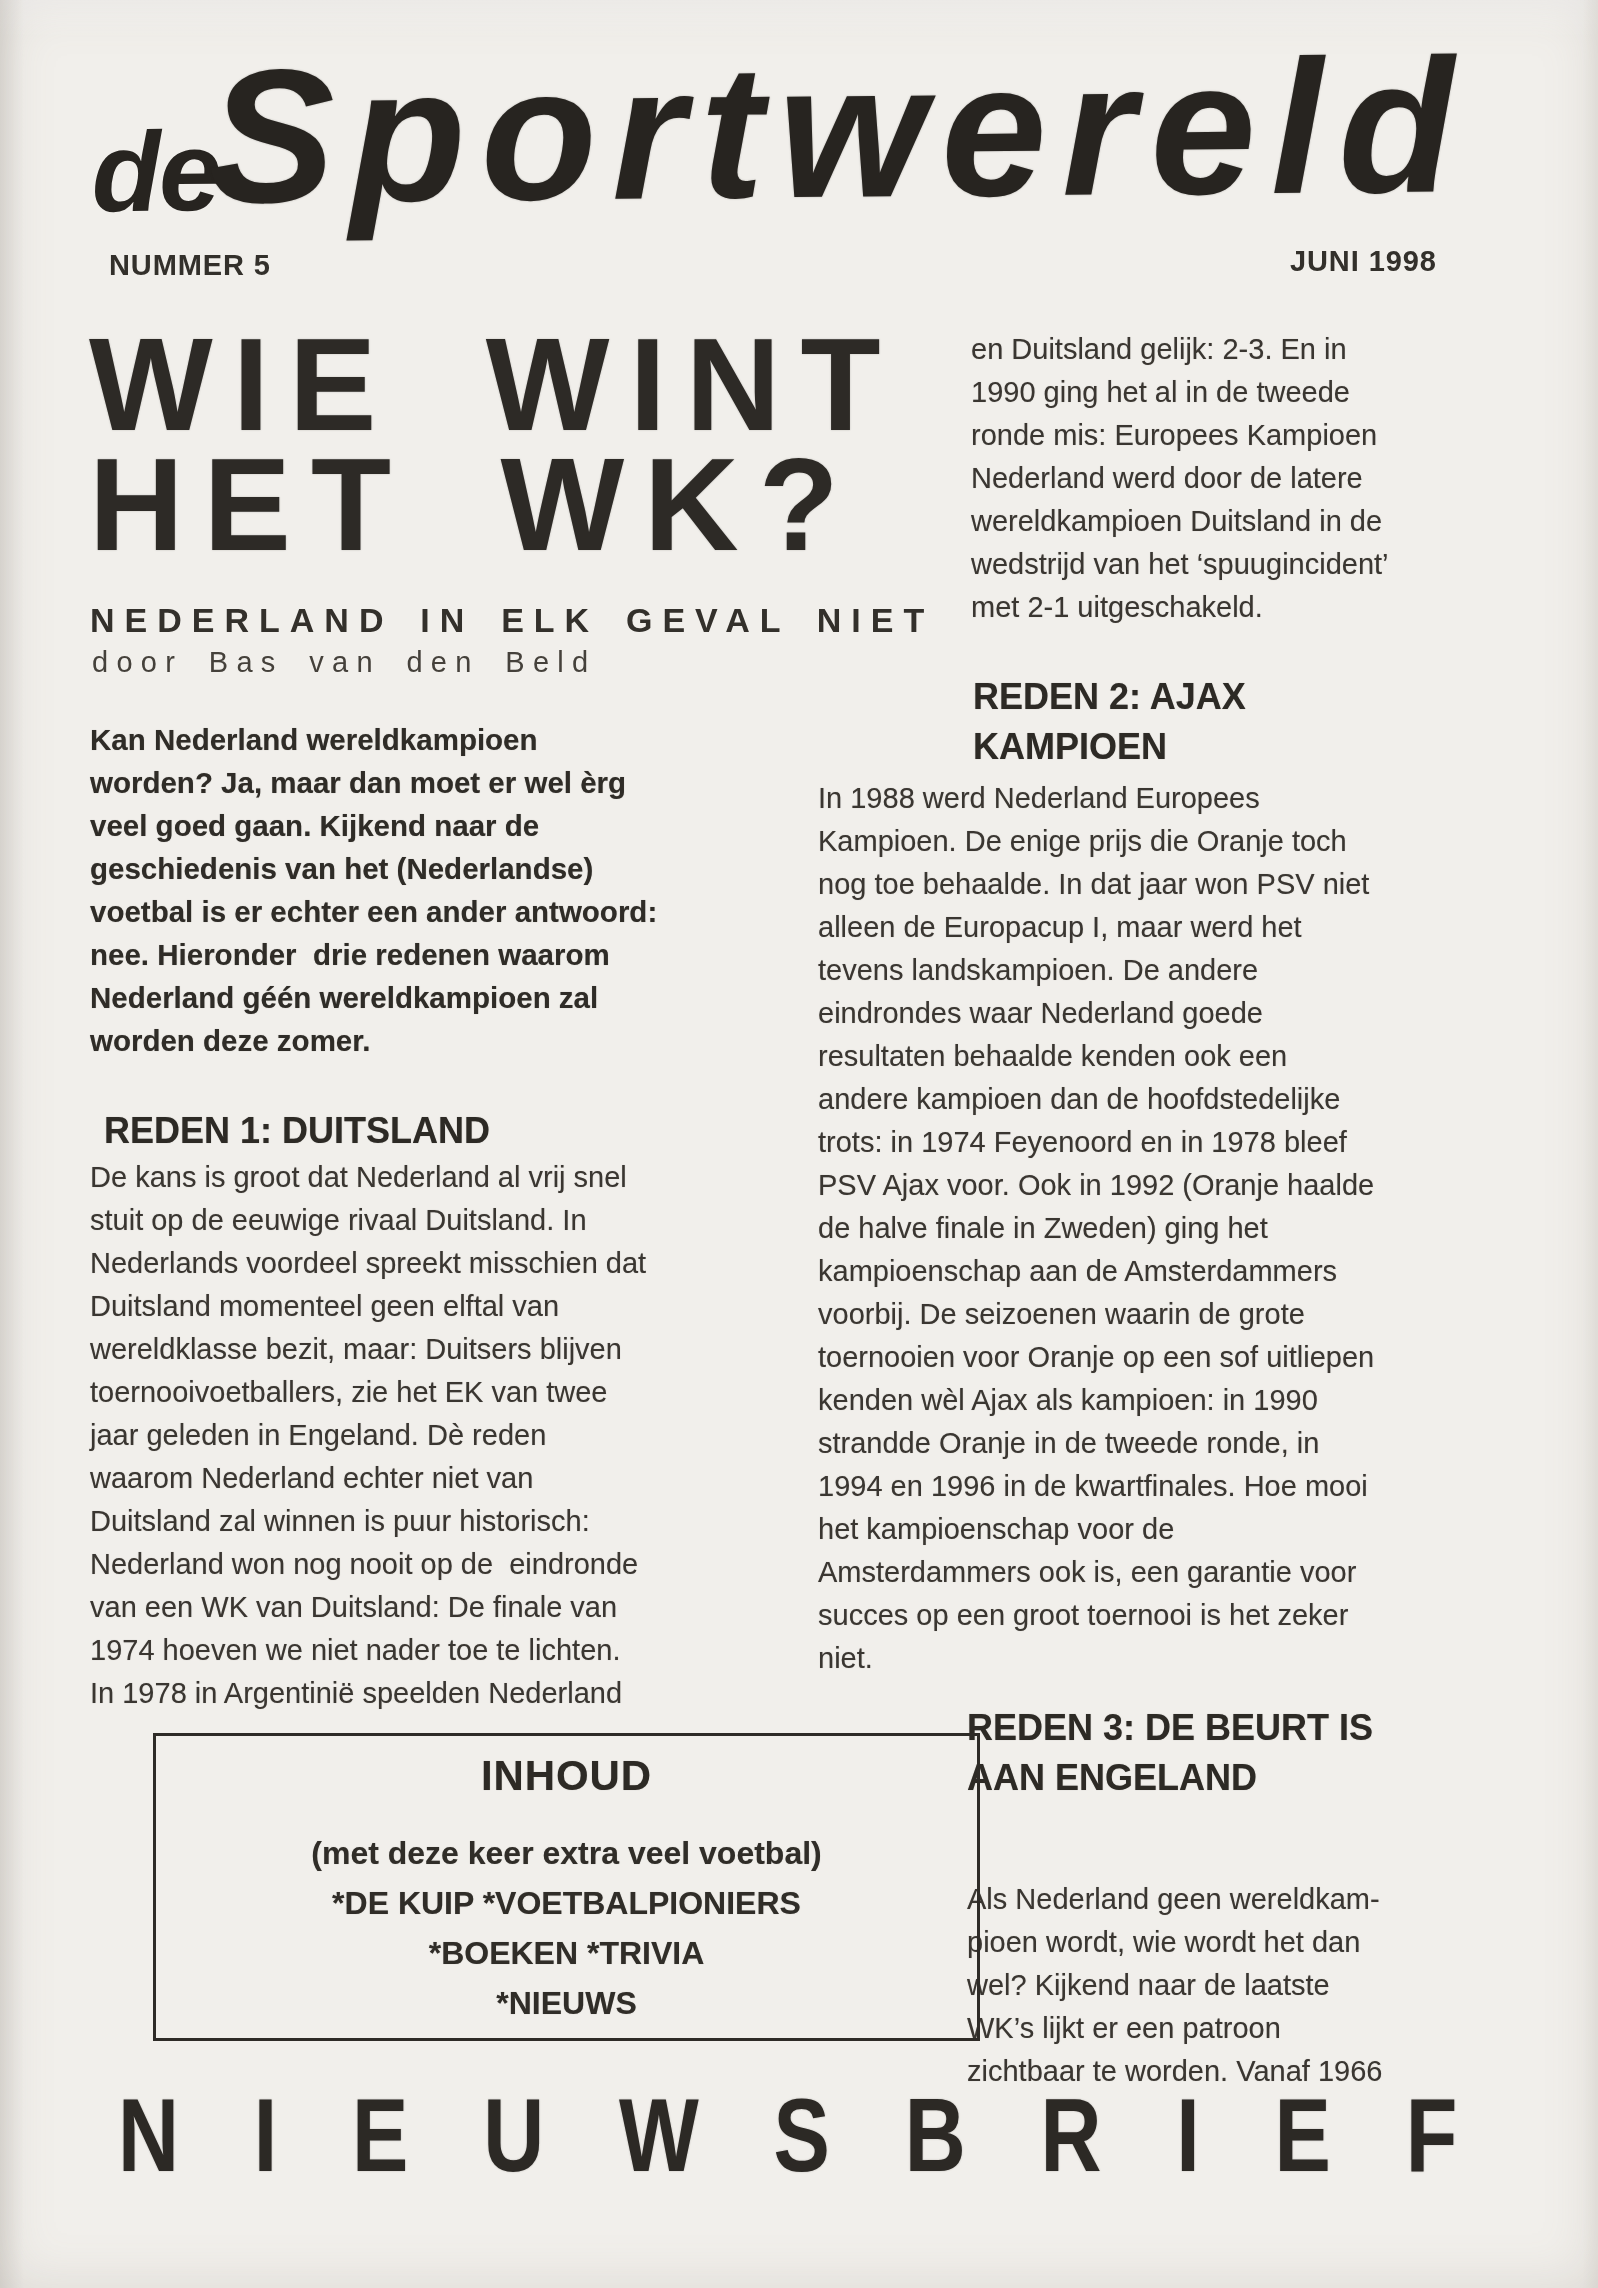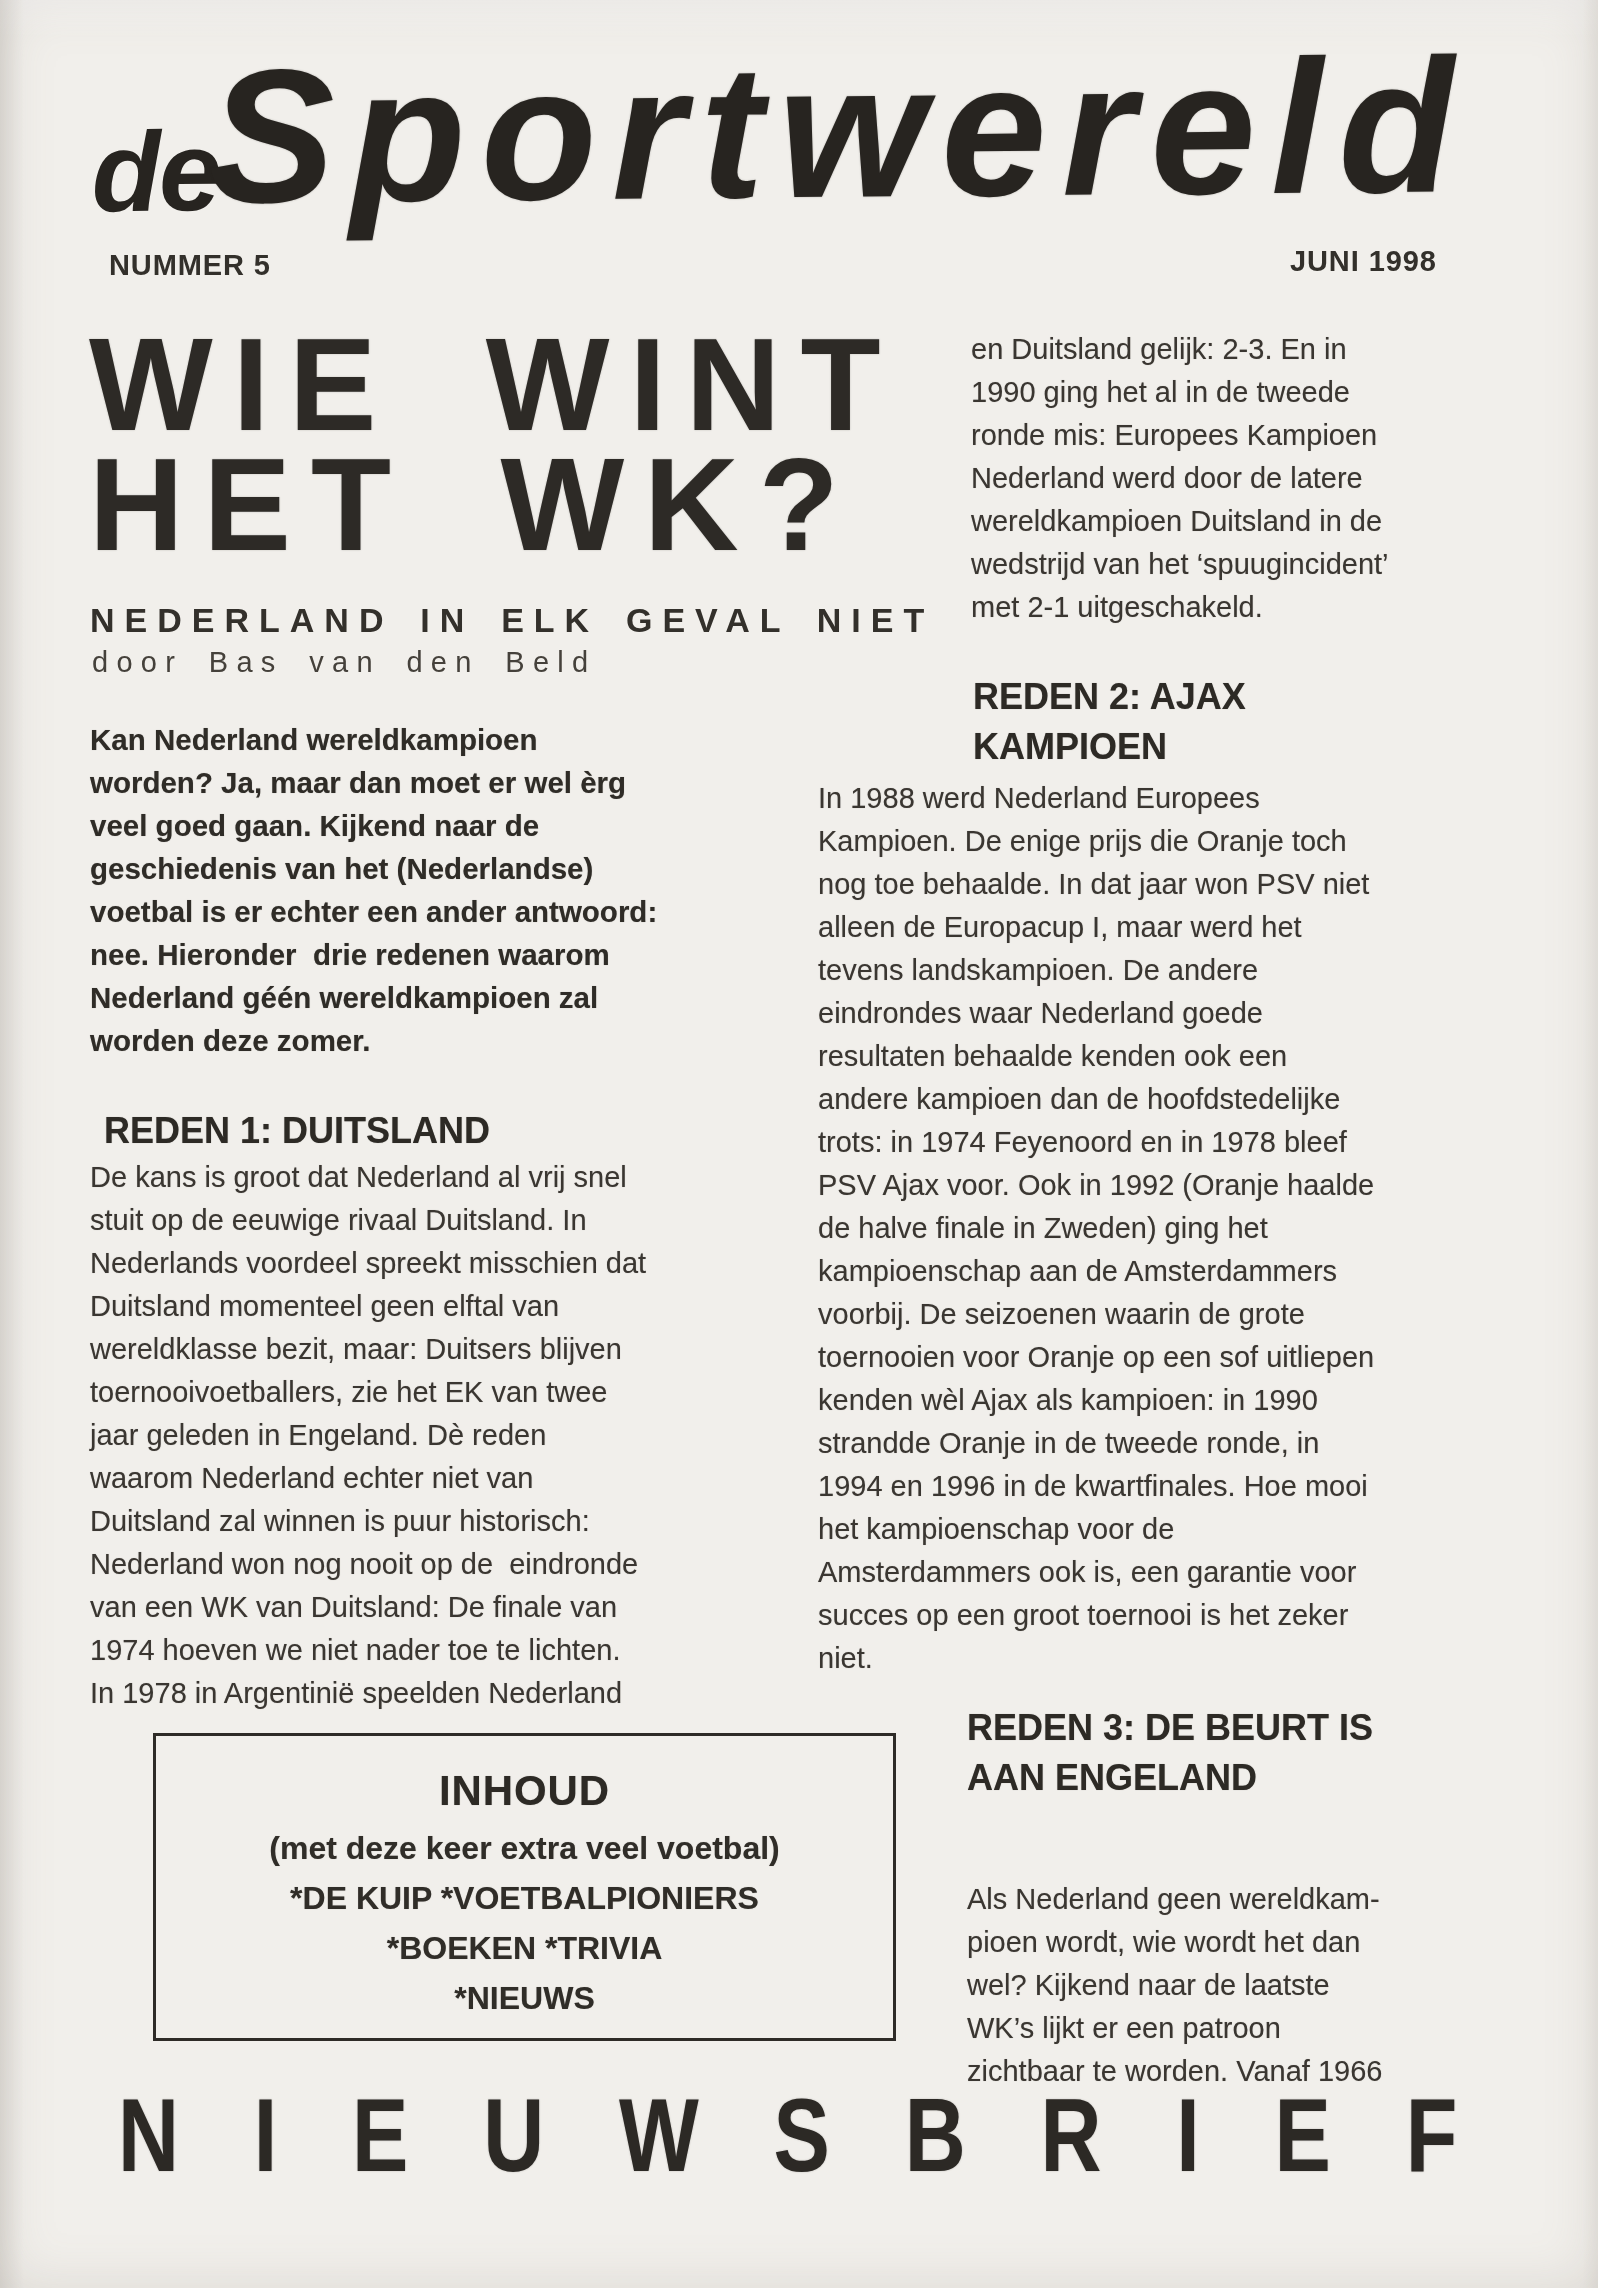--- a/index.html
+++ b/index.html
@@ -87,36 +87,36 @@
   .reden1-heading { left: 104px;  top: 1106px; }
   .reden1-body    { left: 90px;  top: 1156px; }
   .continuation   { left: 971px; top: 328px; }
   .reden2-heading { left: 973px; top: 672px; }
   .reden2-body    { left: 818px;  top: 777px; }
   .reden3-heading { left: 967px; top: 1703px; }
   .reden3-body    { left: 967px; top: 1878px; }
 
   
   .inhoud-box {
-    left: 153px; top: 1733px; width: 743px; height: 308px;
+    left: 153px; top: 1733px; width: 827px; height: 308px;
     border: 3.7px solid #2e2b27;
     box-sizing: border-box;
     text-align: center;
-    padding-top: 28px;
+    padding-top: 13px;
   }
   .inhoud-title {
     font-size: 42px; font-weight: bold; line-height: 54px; color: #2d2a25;
     letter-spacing: 0.9px;
     text-shadow: 0 0 0.9px rgba(45,42,37,.4);
   }
   .inhoud-subtitle, .inhoud-item {
     font-size: 32px; font-weight: bold; line-height: 50px; color: #302d28;
     text-shadow: 0 0 0.9px rgba(48,45,40,.35);
   }
-  .inhoud-subtitle { margin-top: 5px; }
+  .inhoud-subtitle { margin-top: 25px; }
 
   
   .footer-banner {
     left: 118px; top: 2084px;
     font-size: 96px; font-weight: bold; line-height: 1;
     letter-spacing: 85px; white-space: nowrap;
     color: #2c2925;
     transform: scale(0.88, 1.08); transform-origin: left top;
     text-shadow: 0 0 1.8px rgba(44,41,37,.3);
   }

